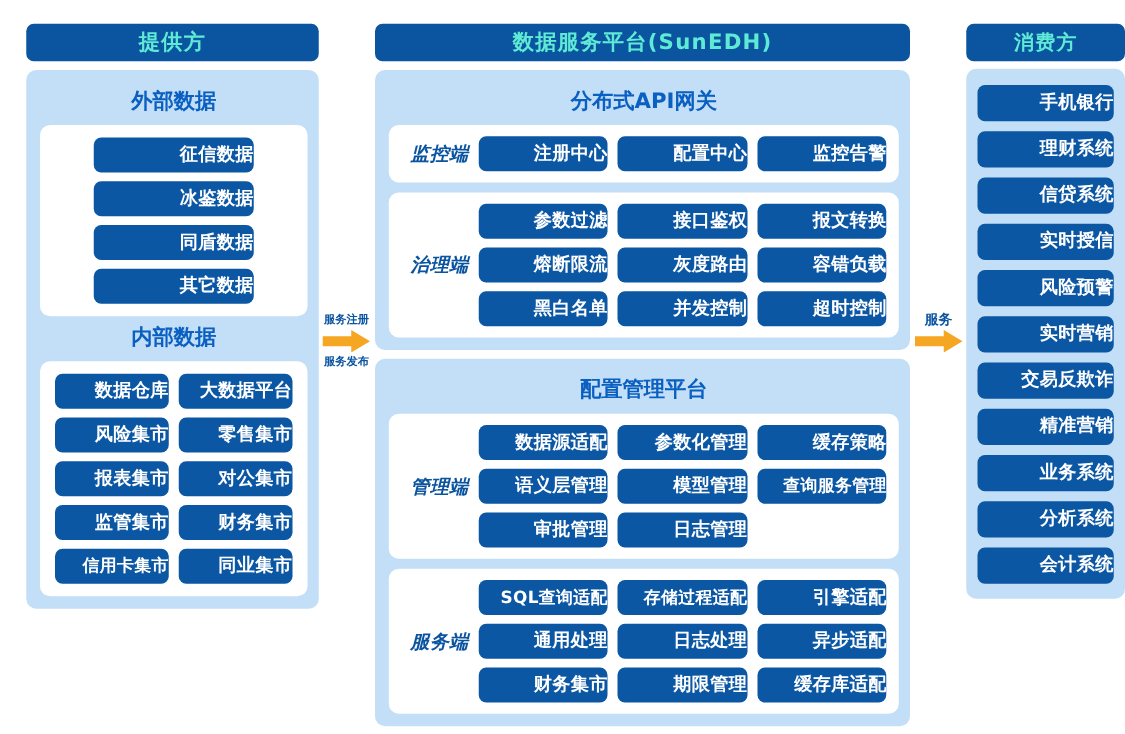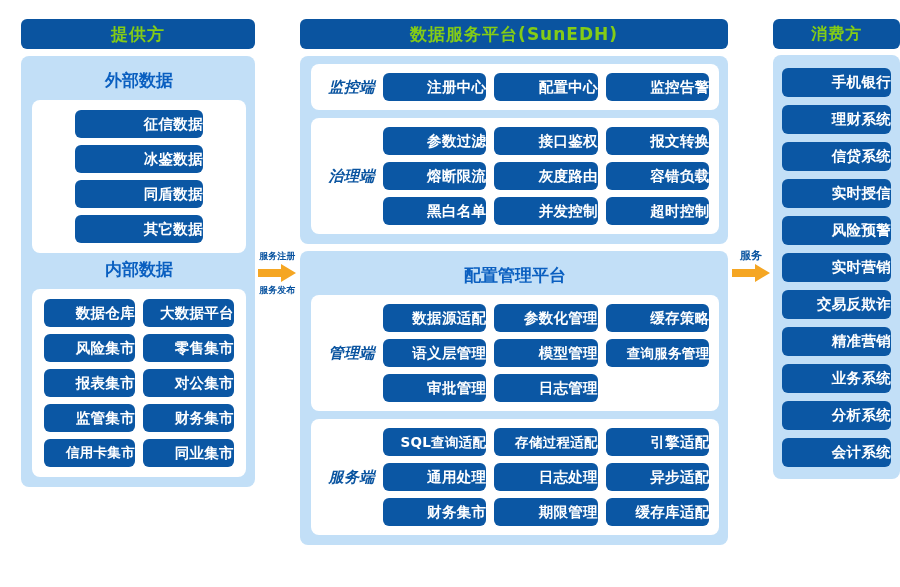--- a/index.html
+++ b/index.html
@@ -31,21 +31,21 @@
 
   .col-provider  { width: 240px; margin-left: 21px; }
   .col-arrow-l   { width: 46px;  }
   .col-platform  { width: 440px; }
   .col-arrow-r   { width: 46px;  }
   .col-consumer  { width: 130px; }
 
   
   .header-bar {
     background: #0A54A0;
-    color: #84cc16;
+    color: #5eead4;
     border-radius: 6px;
     text-align: center;
     font-weight: bold;
     letter-spacing: 1px;
     margin-top: 19px;
   }
   .col-provider .header-bar { font-size: 17px; height: 30px; line-height: 30px; }
   .col-platform .header-bar { font-size: 17px; height: 30px; line-height: 30px; }
   .col-consumer .header-bar { font-size: 16px; height: 30px; line-height: 30px; }
 
@@ -109,21 +109,20 @@
     white-space: nowrap;
     overflow: hidden;
     letter-spacing: 0.3px;
   }
   .chip.sm { font-size: 13.5px; }
 
   
   .provider-card {
     display: block;
     padding: 10px 12px;
-    font-family: Liberation Serif, serif;
   }
   .provider-card .card-grid { display: grid; }
 
   .ext-list { width: 128px; margin: 0 auto; }
   .int-list { width: 100%; }
 
   
   .consumer-panel {
     background: #C2DFF7;
     border-radius: 8px;
@@ -203,20 +202,21 @@
         <path d="M0 5 L23 5 L23 0 L38 9 L23 18 L23 13 L0 13 Z" fill="#F5A623"></path>
       </svg>
       <div class="arrow-label">服务发布</div>
     </div>
   </div>
 
   <div class="column col-platform">
     <div class="header-bar">数据服务平台(SunEDH)</div>
 
     <div class="panel">
+      <div class="panel-title lg">分布式API网关</div>
 
       <div class="card">
         <div class="card-label">监控端</div>
         <div class="card-grid grid-3">
           <div class="chip">注册中心</div>
           <div class="chip">配置中心</div>
           <div class="chip">监控告警</div>
         </div>
       </div>
 

